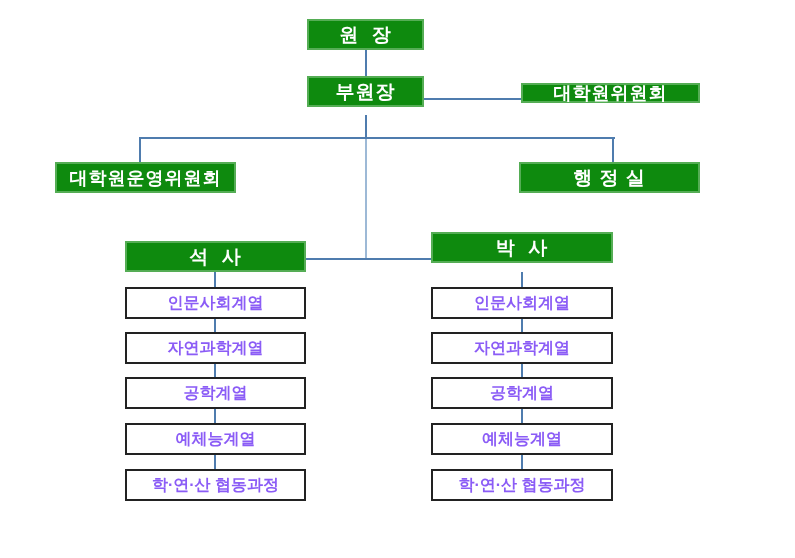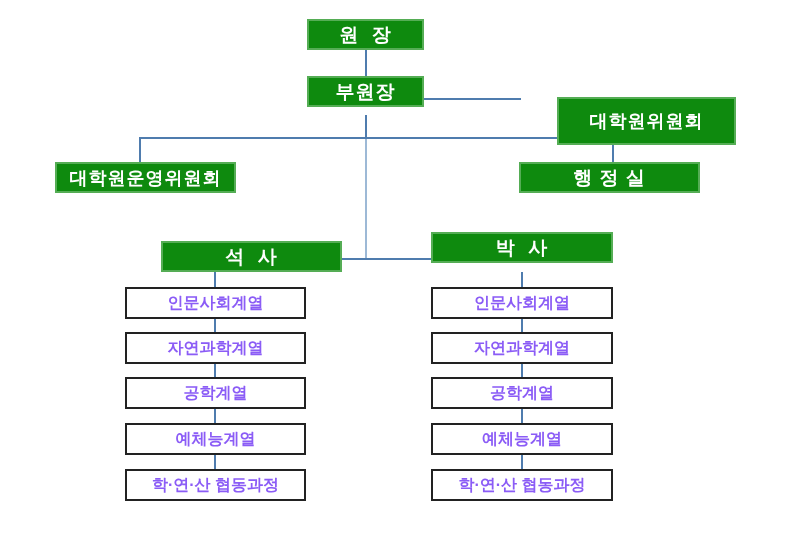--- a/index.html
+++ b/index.html
@@ -72,24 +72,24 @@
   <div class="line" style="left:214px; top:455px; width:2px; height:14px;"></div>
 
   <div class="line" style="left:521px; top:272px; width:2px; height:15px;"></div>
   <div class="line" style="left:521px; top:319px; width:2px; height:13px;"></div>
   <div class="line" style="left:521px; top:364px; width:2px; height:13px;"></div>
   <div class="line" style="left:521px; top:409px; width:2px; height:14px;"></div>
   <div class="line" style="left:521px; top:455px; width:2px; height:14px;"></div>
 
   <div class="gnode fs19" style="left:307px; top:19px; width:117px; height:31px;">원  장</div>
   <div class="gnode fs19" style="left:307px; top:76px; width:117px; height:31px;">부원장</div>
-  <div class="gnode fs18" style="left:521px; top:97px; width:179px; height:48px;margin-left:36px;">대학원위원회</div>
+  <div class="gnode fs18" style="left:521px; top:83px; width:179px; height:20px;">대학원위원회</div>
   <div class="gnode fs18" style="left:55px; top:162px; width:181px; height:31px;">대학원운영위원회</div>
   <div class="gnode fs19" style="left:519px; top:162px; width:181px; height:31px;">행 정 실</div>
-  <div class="gnode fs19" style="left:125px; top:241px; width:181px; height:31px;margin-left:36px;">석  사</div>
+  <div class="gnode fs19" style="left:125px; top:241px; width:181px; height:31px;">석  사</div>
   <div class="gnode fs19" style="left:431px; top:232px; width:182px; height:31px;">박  사</div>
 
   <div class="wnode" style="left:125px; top:287px; width:181px; height:32px;">인문사회계열</div>
   <div class="wnode" style="left:125px; top:332px; width:181px; height:32px;">자연과학계열</div>
   <div class="wnode" style="left:125px; top:377px; width:181px; height:32px;">공학계열</div>
   <div class="wnode" style="left:125px; top:423px; width:181px; height:32px;">예체능계열</div>
   <div class="wnode" style="left:125px; top:469px; width:181px; height:32px;">학·연·산 협동과정</div>
 
   <div class="wnode" style="left:431px; top:287px; width:182px; height:32px;">인문사회계열</div>
   <div class="wnode" style="left:431px; top:332px; width:182px; height:32px;">자연과학계열</div>

